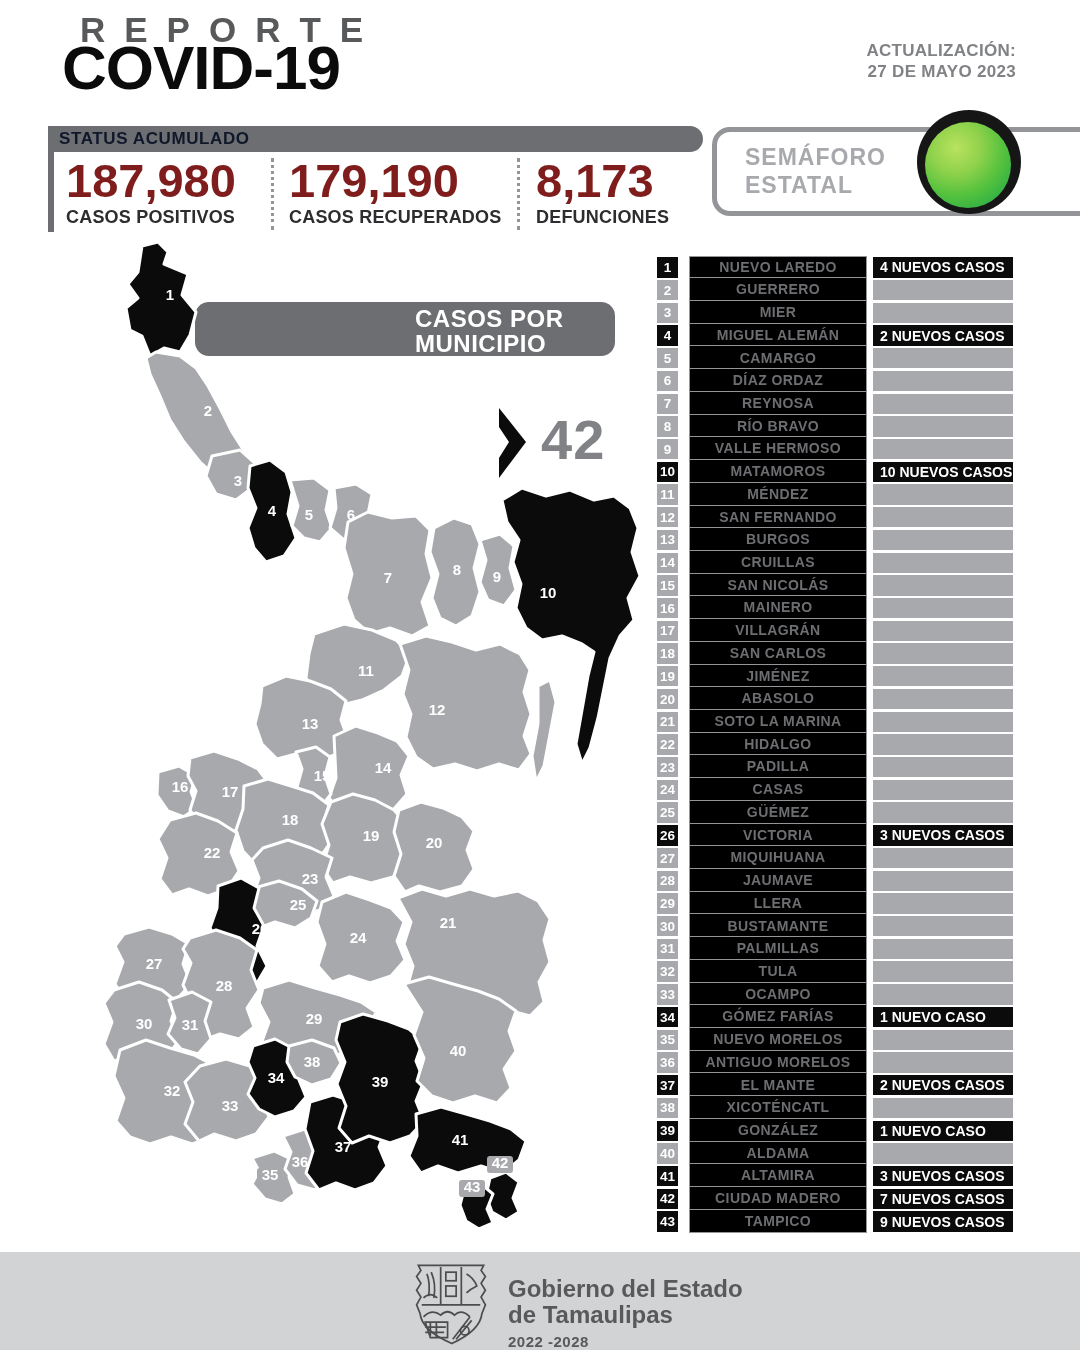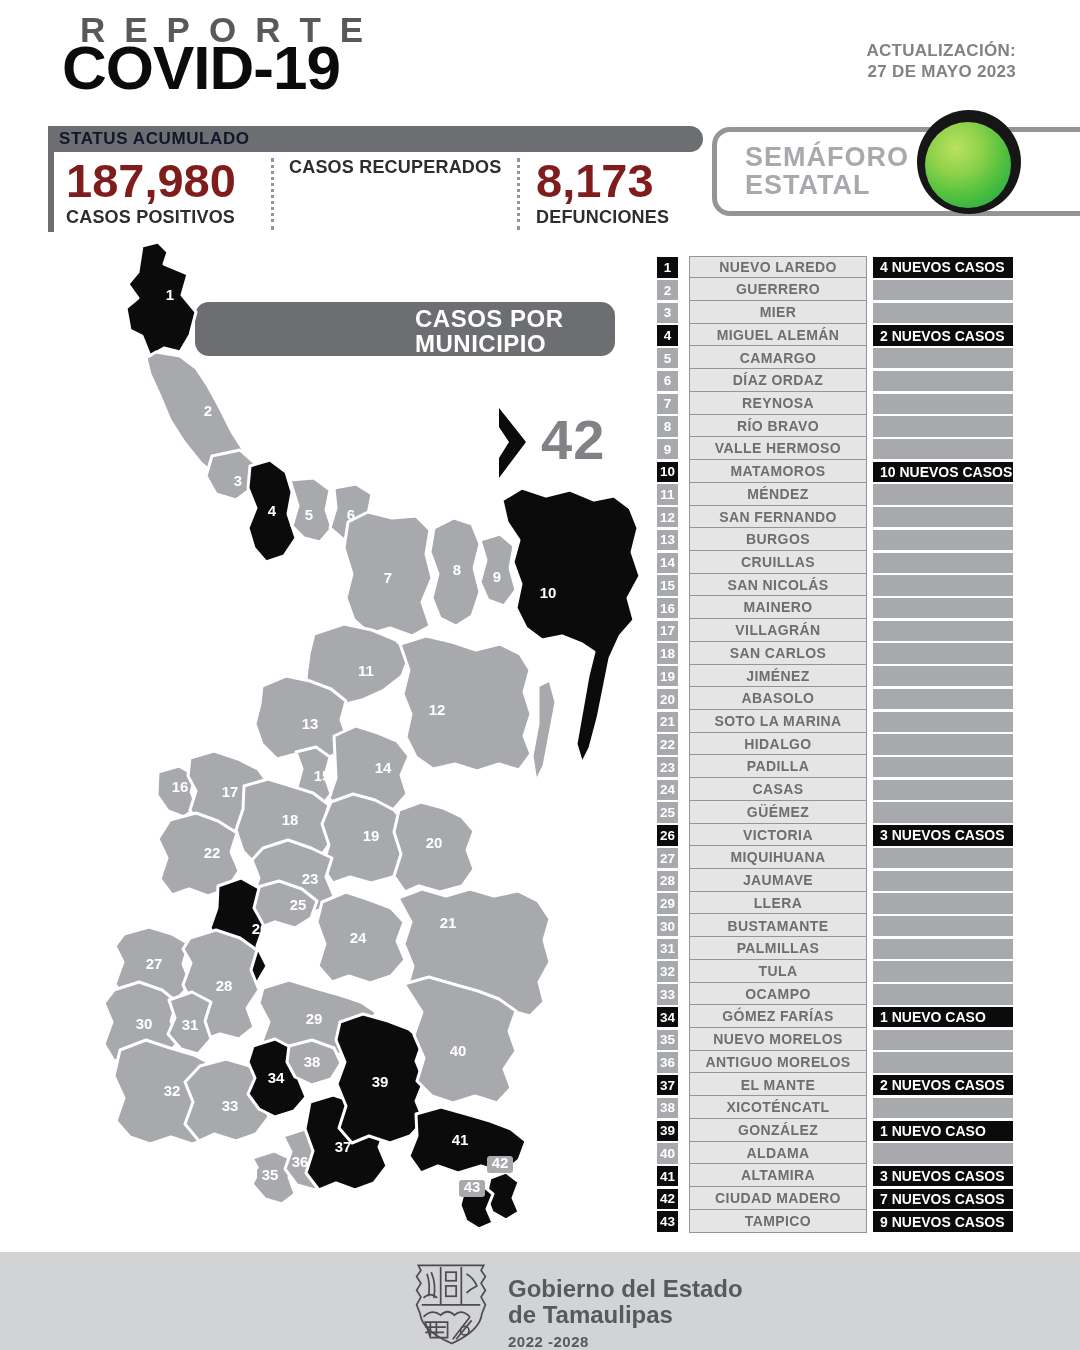--- a/index.html
+++ b/index.html
@@ -22,21 +22,21 @@
   .accent{left:48px;top:126px;width:6px;height:106px;background:#6d6e71;}
   .stat{top:156px;}
   .stat .val{font-size:47px;font-weight:700;color:#7f1d1d;letter-spacing:0;line-height:50px;}
   .stat .lbl{font-size:18px;font-weight:800;color:#2d2d2f;letter-spacing:.2px;margin-top:1px;}
   .stat1{left:66px;} .stat2{left:289px;} .stat3{left:536px;}
   .divider{top:158px;width:0;height:72px;border-left:3px dotted #939598;}
   .div1{left:271px;} .div2{left:517px;}
 
   
   .sem-box{left:712px;top:127px;width:385px;height:89px;border:5px solid #939598;border-radius:18px;background:#fff;box-sizing:border-box;}
-  .sem-text{left:745px;top:143px;font-size:27px;font-weight:800;color:#a7a9ac;line-height:28px;letter-spacing:1px;}
+  .sem-text{left:745px;top:143px;font-size:23px;font-weight:800;color:#a7a9ac;line-height:28px;letter-spacing:1px;}
   .light-outer{left:917px;top:110px;width:104px;height:104px;border-radius:50%;background:#161617;}
   .light-inner{left:925px;top:122px;width:86px;height:86px;border-radius:50%;
     background:radial-gradient(circle at 36% 30%, #b9e25f 0%, #8ed14b 32%, #55c23e 58%, #27ab47 88%);}
 
   
   .muni-bar{left:195px;top:302px;width:420px;height:54px;background:#6d6e71;border-radius:14px;z-index:1;}
   .muni-bar-text{left:415px;top:306px;font-size:24px;font-weight:800;color:#fff;line-height:25px;letter-spacing:.5px;z-index:1;}
   .state-map{left:100px;top:240px;z-index:2;}
   .muni{fill:#a7a9ac;stroke:#ffffff;stroke-width:3;stroke-linejoin:round;}
   .muni.black{fill:#0b0b0b;}
@@ -47,21 +47,21 @@
   .nuevos .l2{color:#0b0b0b;}
   .chevron{left:499px;top:408px;z-index:3;}
   .total{left:541px;top:407px;z-index:3;font-size:56px;font-weight:800;color:#808285;letter-spacing:1px;}
 
   
   .table{left:657px;top:256px;width:356px;z-index:2;}
   .trow{display:flex;height:22.72px;align-items:stretch;}
   .tbadge{width:21px;margin:1.2px 0;background:#a7a9ac;color:#fff;font-size:13.5px;font-weight:800;
     display:flex;align-items:center;justify-content:center;flex:none;}
   .tbadge.black{background:#0b0b0b;}
-  .tname{width:178px;margin-left:11px;background:#e5e5e5;border:1.4px solid #939598;margin-top:-1.4px;
+  .tname{width:178px;margin-left:11px;background:#000000;border:1.4px solid #939598;margin-top:-1.4px;
     color:#6d6e71;font-size:14px;font-weight:700;letter-spacing:.4px;
     display:flex;align-items:center;justify-content:center;flex:none;box-sizing:border-box;}
   .trow:first-child .tname{margin-top:0;}
   .tcases{width:140px;margin-left:6px;margin-top:1.2px;margin-bottom:1.2px;background:#a7a9ac;
     color:#fff;font-size:14px;font-weight:800;display:flex;align-items:center;padding-left:7px;flex:none;box-sizing:border-box;}
   .tcases.black{background:#0b0b0b;}
 
   
   .footer{left:0;top:1252px;width:1080px;height:98px;background:#d2d3d5;}
   .escudo{left:408px;top:1260px;}
@@ -83,20 +83,21 @@
   <span>STATUS ACUMULADO</span>
 </div>
 <div class="abs accent"></div>
 
 <div class="abs stat stat1">
   <div class="val">187,980</div>
   <div class="lbl">CASOS POSITIVOS</div>
 </div>
 <div class="abs divider div1"></div>
 <div class="abs stat stat2">
+  <div class="val">179,190</div>
   <div class="lbl">CASOS RECUPERADOS</div>
 </div>
 <div class="abs divider div2"></div>
 <div class="abs stat stat3">
   <div class="val">8,173</div>
   <div class="lbl">DEFUNCIONES</div>
 </div>
 
 <div class="abs sem-box"></div>
 <div class="abs sem-text">

